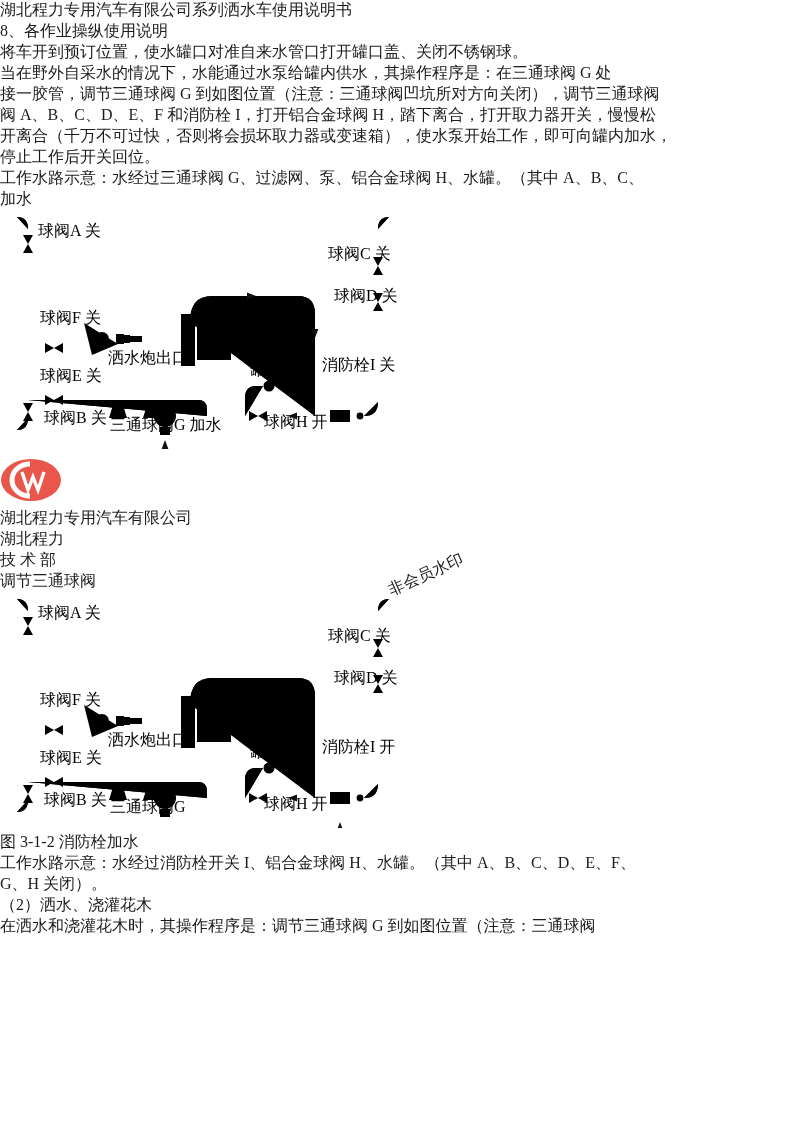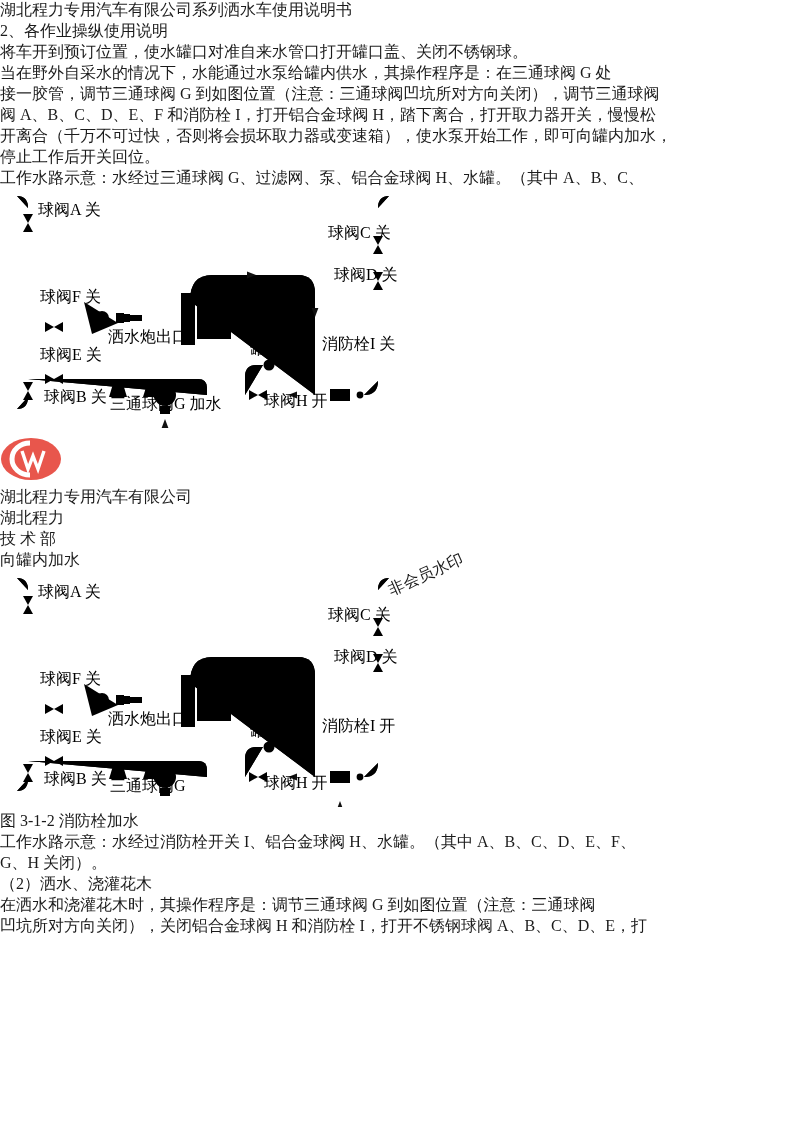--- a/index.html
+++ b/index.html
@@ -50,21 +50,21 @@
   
   <div class="watermark">非会员水印</div>
 
   
   <div class="header">
     <span class="co">湖北程力专用汽车有限公司</span><span>系列洒水车使用说明书</span>
   </div>
 
   
   <div class="textblock" style="top:94px">
-    <div class="ln ind1">2、各作业操纵使用说明</div>
+    <div class="ln ind1">8、各作业操纵使用说明</div>
     <div class="ln ind2">将车开到预订位置，使水罐口对准自来水管口打开罐口盖、关闭不锈钢球。</div>
     <div class="ln ind2">当在野外自采水的情况下，水能通过水泵给罐内供水，其操作程序是：在三通球阀 G 处</div>
     <div class="ln">接一胶管，调节三通球阀 G 到如图位置（注意：三通球阀凹坑所对方向关闭），调节三通球阀</div>
     <div class="ln">阀 A、B、C、D、E、F 和消防栓 I，打开铝合金球阀 H，踏下离合，打开取力器开关，慢慢松</div>
     <div class="ln">开离合（千万不可过快，否则将会损坏取力器或变速箱），使水泵开始工作，即可向罐内加水，</div>
     <div class="ln">停止工作后开关回位。</div>
     <div class="ln ind2">工作水路示意：水经过三通球阀 G、过滤网、泵、铝合金球阀 H、水罐。（其中 A、B、C、</div>
   </div>
 
   
@@ -114,20 +114,21 @@
         <rect x="24" y="-4" width="12" height="6" class="sym"></rect>
       </g>
       <g id="funnel">
         <polygon points="-5,0 5,0 9,13 -9,13" class="sym"></polygon>
       </g>
       <path id="arr" d="M0,0 L-9,-3.4 L-9,3.4 Z" fill="#111"></path>
     </defs>
   </svg>
 
   
+  <div class="dtitle" style="left:304px;top:336px">加水</div>
 
   
   <svg class="diagram" style="left:188px;top:338px" width="420" height="242" viewBox="0 0 420 242">
     <g>
       <path class="pc" d="M28,16 V211"></path>
         <path class="pc" d="M28,19 Q28,7 17,7"></path>
       <path class="pc" d="M28,208 Q28,220 17,220"></path>
         <path class="pc" d="M24,70 H382"></path>
       <path class="pc" d="M378,16 V195"></path>
         <path class="pc" d="M378,19 Q378,7 389,7"></path>
@@ -228,21 +229,21 @@
       <ellipse cx="31" cy="24" rx="30" ry="21" fill="#e8564c"></ellipse>
       <path d="M30,8 A18,16 0 1,0 30,40" fill="none" stroke="#fff" stroke-width="5"></path>
       <polyline points="22,16 28,34 33,21 38,34 44,16" fill="none" stroke="#fff" stroke-width="3.4"></polyline>
     </svg>
     <div class="cn">湖北程力专用汽车有限公司</div>
     <div class="subcn">湖北程力</div>
     <div class="dept">技 术 部</div>
   </div>
 
   
-  <div class="dtitle" style="left:330px;top:629px">向罐内加水</div>
+  <div class="dtitle" style="left:330px;top:629px">调节三通球阀</div>
 
   
   <svg class="diagram" style="left:188px;top:632px" width="420" height="236" viewBox="0 0 420 236">
     <g>
       <path class="pc" d="M28,16 V211"></path>
         <path class="pc" d="M28,19 Q28,7 17,7"></path>
       <path class="pc" d="M28,208 Q28,220 17,220"></path>
         <path class="pc" d="M24,70 H382"></path>
       <path class="pc" d="M378,16 V195"></path>
         <path class="pc" d="M378,19 Q378,7 389,7"></path>
@@ -339,18 +340,17 @@
   
   <div class="textblock" style="top:885px">
     <div class="ln ind2">工作水路示意：水经过消防栓开关 I、铝合金球阀 H、水罐。（其中 A、B、C、D、E、F、</div>
     <div class="ln">G、H 关闭）。</div>
   </div>
 
   
   <div class="textblock" style="top:944px">
     <div class="ln ind1">（2）洒水、浇灌花木</div>
     <div class="ln ind25">在洒水和浇灌花木时，其操作程序是：调节三通球阀 G 到如图位置（注意：三通球阀</div>
-    <div class="ln">凹坑所对方向关闭），关闭铝合金球阀 H 和消防栓 I，打开不锈钢球阀 A、B、C、D、E，打</div>
   </div>
 
   
 
 </div>
 
 </body></html>

